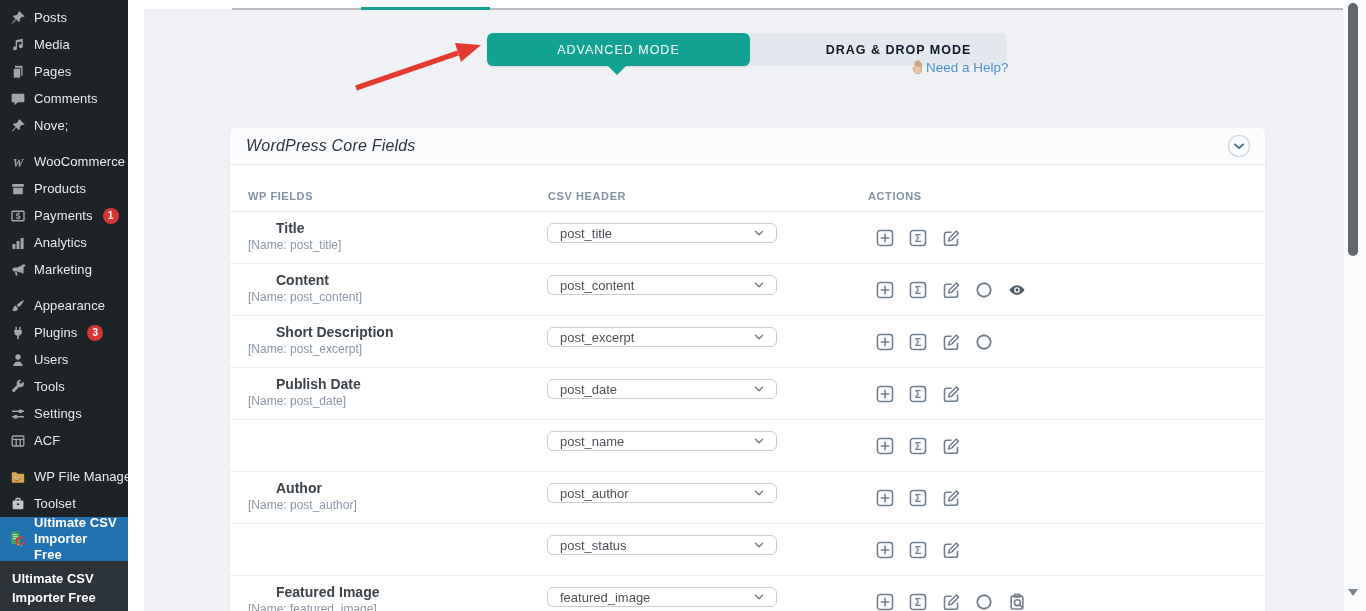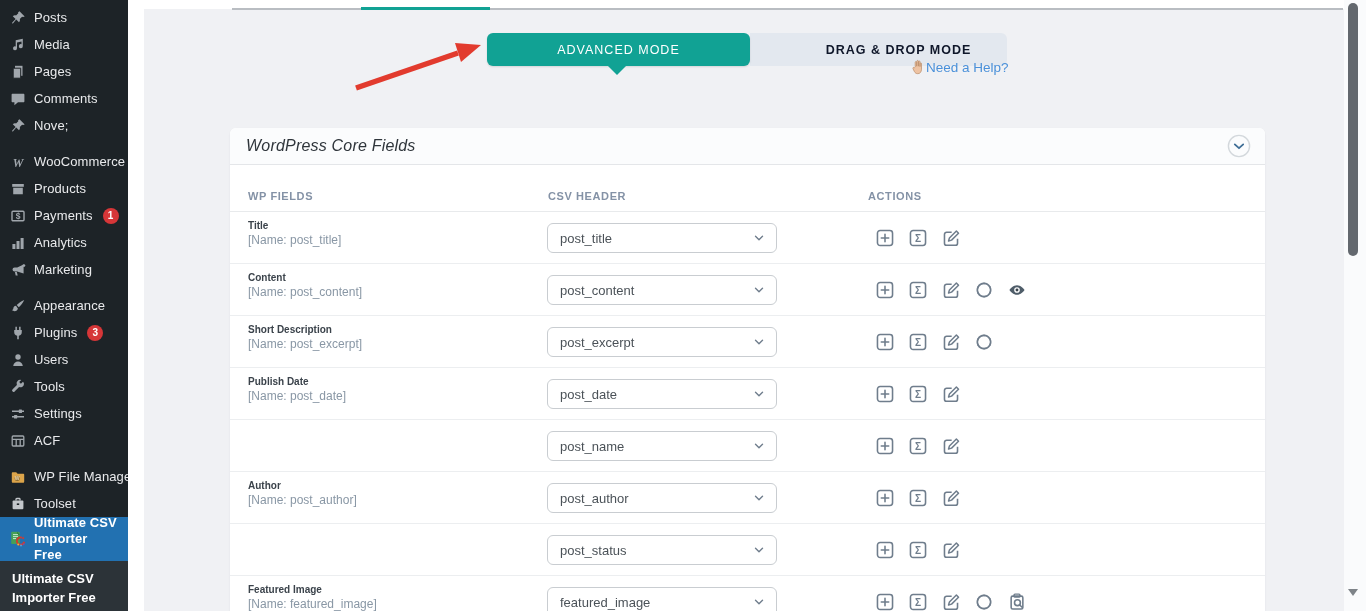--- a/index.html
+++ b/index.html
@@ -59,23 +59,23 @@
   #panel-title { font-size:16px; color:#2f353b; letter-spacing:.2px; }
   #collapse-btn { margin-left:auto; width:24px; height:24px; border:none; background:none;
     cursor:pointer; padding:0; display:inline-flex; }
   #collapse-btn svg { width:24px; height:24px; }
   #cols { position:relative; height:47px; border-bottom:1px solid #e8eaec; }
   #cols span { position:absolute; bottom:9px; font-size:11px; font-weight:bold;
     color:#8492a6; letter-spacing:.6px;margin-top:18px; }
   .c0 { left:18px; } .c1 { left:318px; } .c2 { left:638px; }
   .frow { position:relative; height:52px; border-bottom:1px solid #eceef0; background:#fff; }
   .fmeta { position:absolute; left:18px; top:8px; }
-  .fname { font-size:10px; font-weight:bold; color:#3b434b; }
+  .fname { font-size:14px; font-weight:bold; color:#3b434b;margin-left:28px; }
   .fsub  { font-size:12px; color:#8997a5; margin-top:2px; }
-  .select { position:absolute; left:317px; top:11px; width:230px; height:30px;
+  .select { position:absolute; left:317px; top:11px; width:230px; height:20px;
     background:#fff; border:1px solid #c9cdd1; border-radius:6px; display:flex;
     align-items:center; padding:0 10px 0 12px; cursor:pointer; }
   .sel-val { font-size:13px; color:#4b5258; }
   .sel-caret { margin-left:auto; width:14px; height:14px; display:inline-flex; }
   .sel-caret svg { width:14px; height:14px; }
   .actions { position:absolute; left:646px; top:11px; height:30px; display:flex;
     align-items:center; gap:15px; }
   .action-btn { border:none; background:none; padding:0; cursor:pointer; height:18px; }
   .ai { display:inline-flex; width:18px; height:18px; }
   .ai svg { width:18px; height:18px; }

